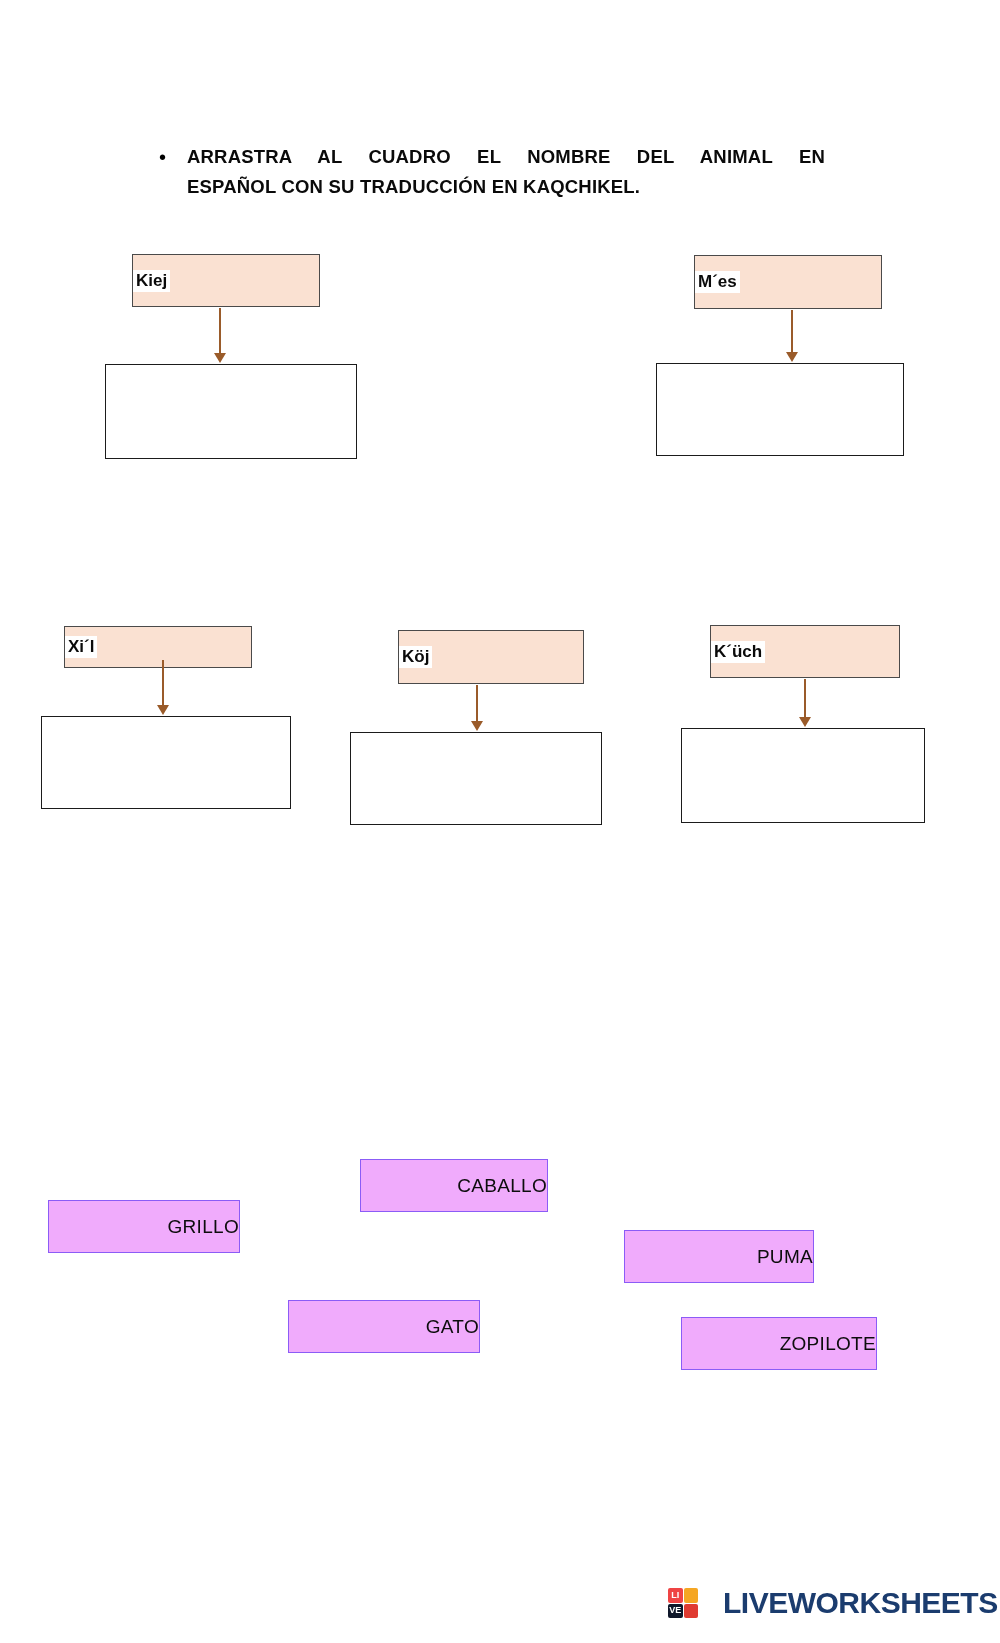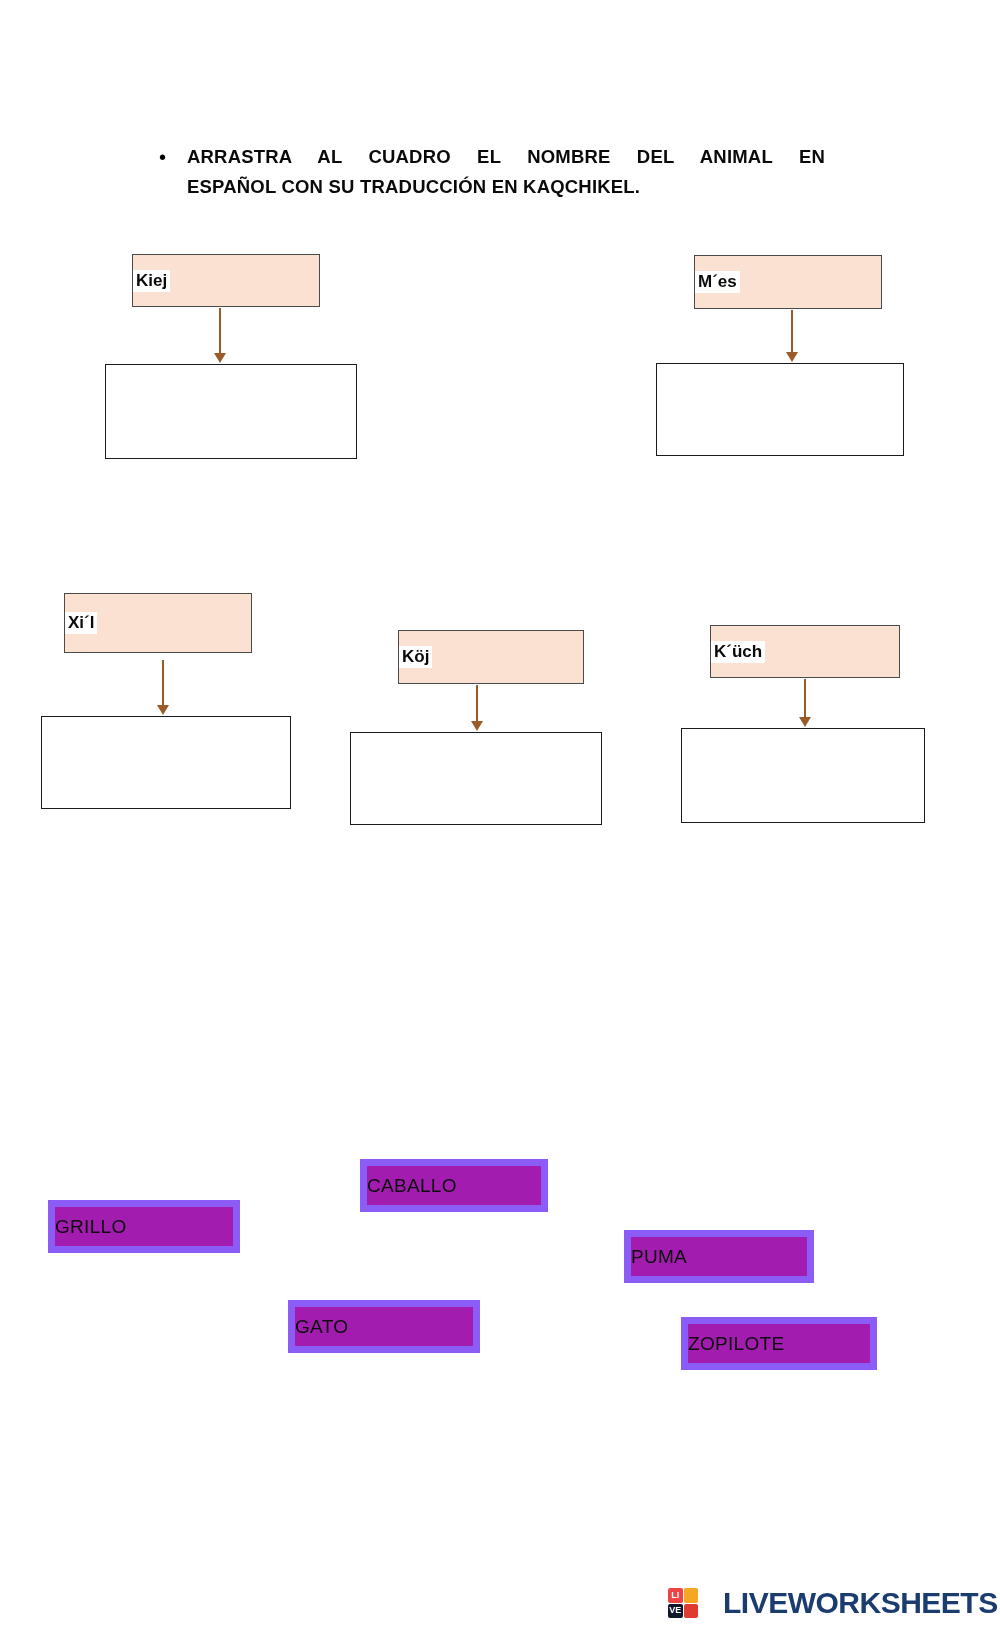--- a/index.html
+++ b/index.html
@@ -107,26 +107,26 @@
   .drop-box {
     position: absolute;
     background: #ffffff;
     border: 1px solid #1b1b1b;
     box-sizing: border-box;
   }
 
   
   .answer-chip {
     position: absolute;
-    background: #a21caf;
-    border: 7px solid #8b5cf6;
-    box-sizing: border-box;
-    display: flex;
-    align-items: center;
-    justify-content: flex-start;
+    background: #f0abfc;
+    border: 1px solid #8b5cf6;
+    box-sizing: border-box;
+    display: flex;
+    align-items: center;
+    justify-content: flex-end;
   }
   .answer-chip .chip-label {
     font-size: 19px;
     color: #0d0d0d;
     line-height: 22px;
     letter-spacing: 0.3px;
     white-space: nowrap;
   }
 
   
@@ -195,21 +195,21 @@
 
   <div class="term-card" style="left:694px; top:255px; width:188px; height:54px;">
     <span class="term-label">M´es</span>
   </div>
   <div class="arrow" style="left:781px; top:310px; width:22px; height:52px;">
     <div class="shaft"></div>
     <div class="head"></div>
   </div>
   <div class="drop-box" style="left:656px; top:363px; width:248px; height:93px;"></div>
 
-  <div class="term-card" style="left:64px; top:593px; width:188px; height:60px;">
+  <div class="term-card" style="left:64px; top:626px; width:188px; height:42px;">
     <span class="term-label">Xi´l</span>
   </div>
   <div class="arrow" style="left:152px; top:660px; width:22px; height:55px;">
     <div class="shaft"></div>
     <div class="head"></div>
   </div>
   <div class="drop-box" style="left:41px; top:716px; width:250px; height:93px;"></div>
 
   <div class="term-card" style="left:398px; top:630px; width:186px; height:54px;">
     <span class="term-label">Köj</span>

